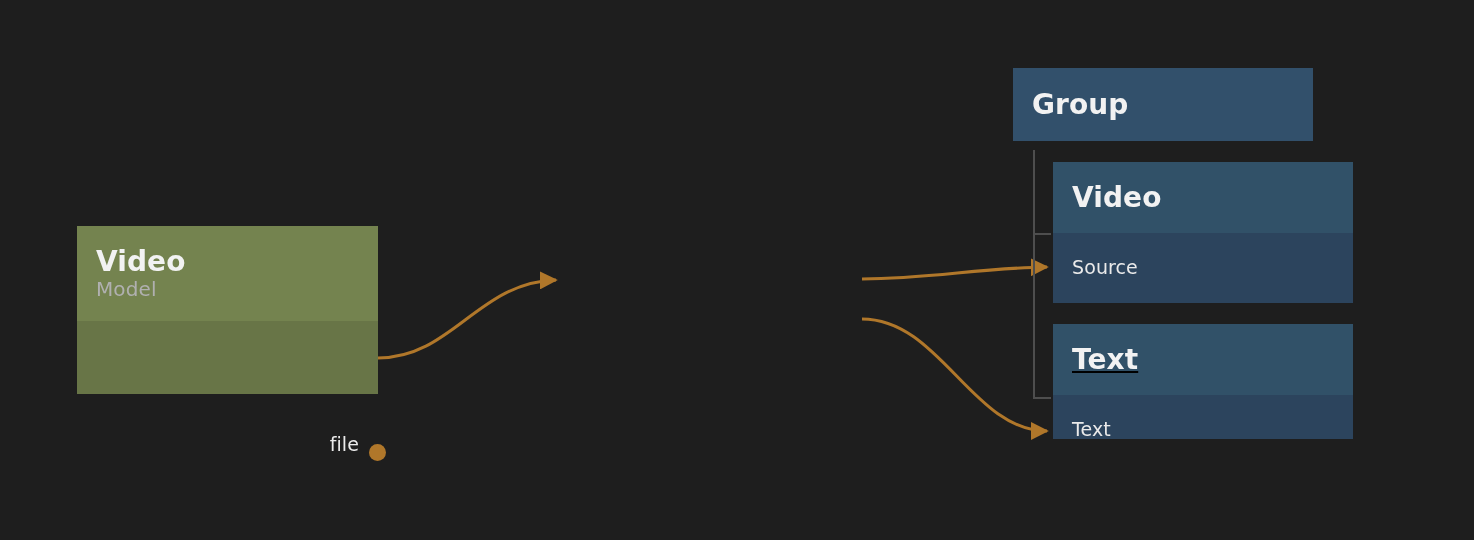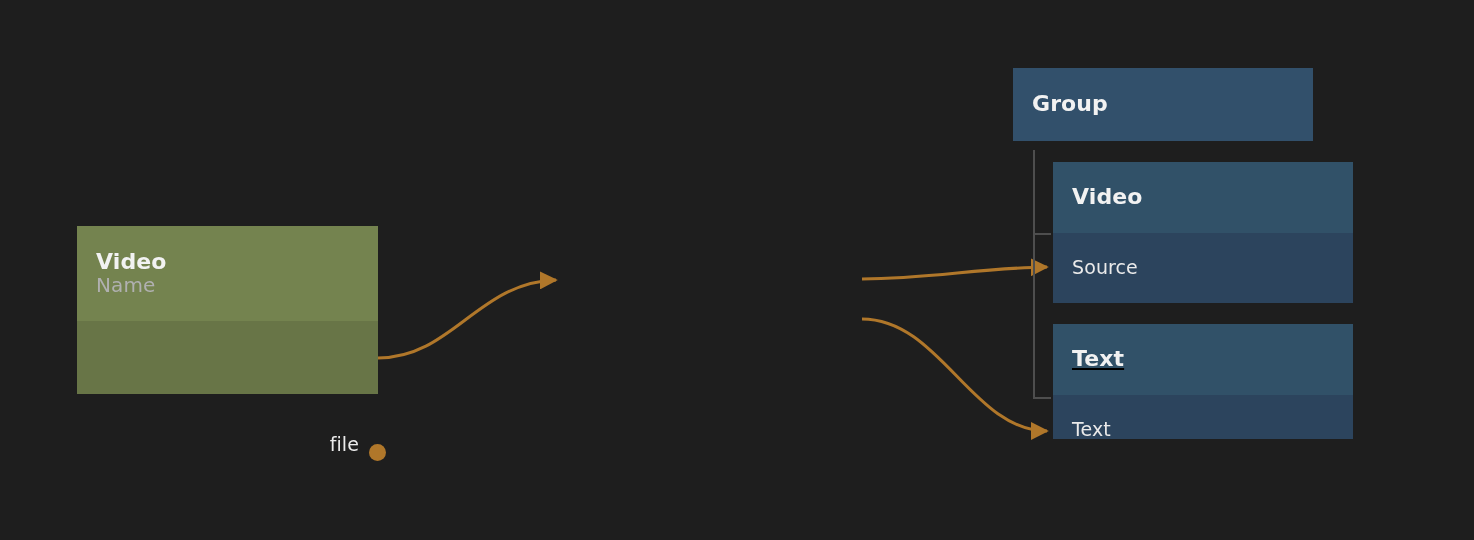--- a/index.html
+++ b/index.html
@@ -42,21 +42,21 @@
     overflow: visible;
   }
   .node-header {
     box-sizing: border-box;
     display: flex;
     flex-direction: column;
     justify-content: center;
     padding: 0 19px;
   }
   .node-title {
-    font-size: 22px;
+    font-size: 28px;
     font-weight: bold;
     color: #f2f2f2;
     line-height: 1.12;
     letter-spacing: 0.1px;
   }
   .node-subtitle {
     font-size: 20px;
     font-weight: normal;
     color: #b0b0b0;
     line-height: 1.15;
@@ -131,21 +131,21 @@
     <path fill="none" stroke="#b0772a" stroke-width="3" marker-end="url(#arrow)" d="M 862 319 C 940 319 972 431 1047 431"></path>
   </svg>
 
   <div class="tree-line vert" style="left:1033px; top:150px; height:249px;"></div>
   <div class="tree-line horz" style="left:1033px; top:233px; width:18px;"></div>
   <div class="tree-line horz" style="left:1033px; top:397px; width:18px;"></div>
 
   <div class="node green" style="left:77px; top:226px; width:301px; height:168px;">
     <div class="node-header" style="height:95px;">
       <div class="node-title">Video</div>
-      <div class="node-subtitle">Name</div>
+      <div class="node-subtitle">Model</div>
     </div>
     <div class="node-body">
       <div class="port-row out" style="top:113px;">
         <span>file</span>
       </div>
       <div class="port-dot" style="right:-8px; top:123px;"></div>
     </div>
   </div>
 
 

